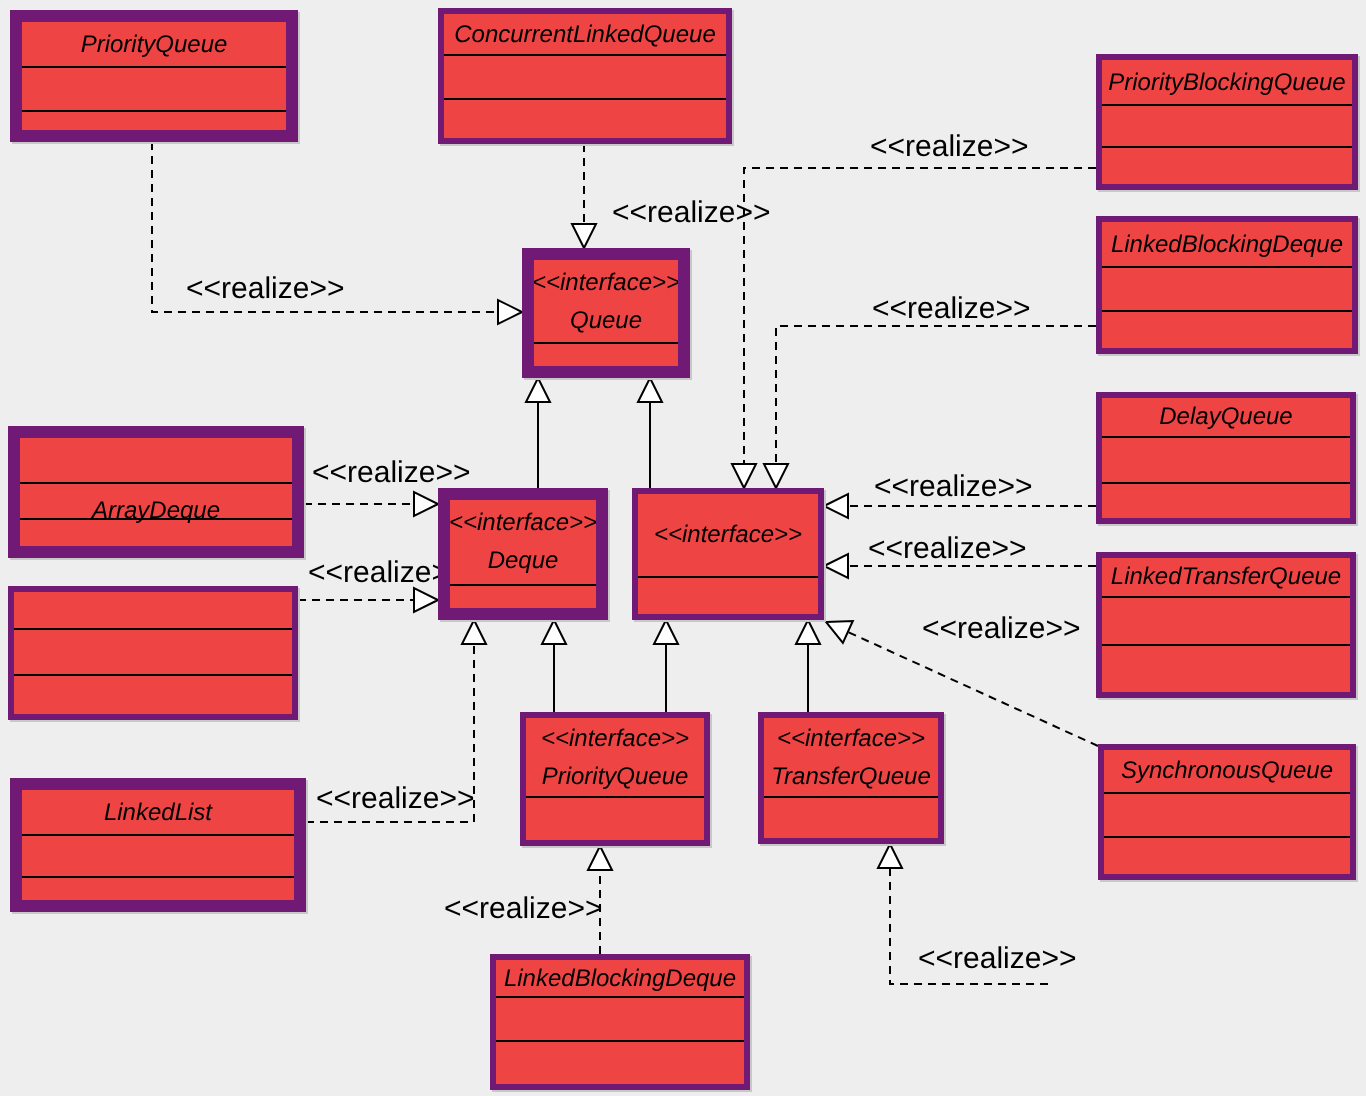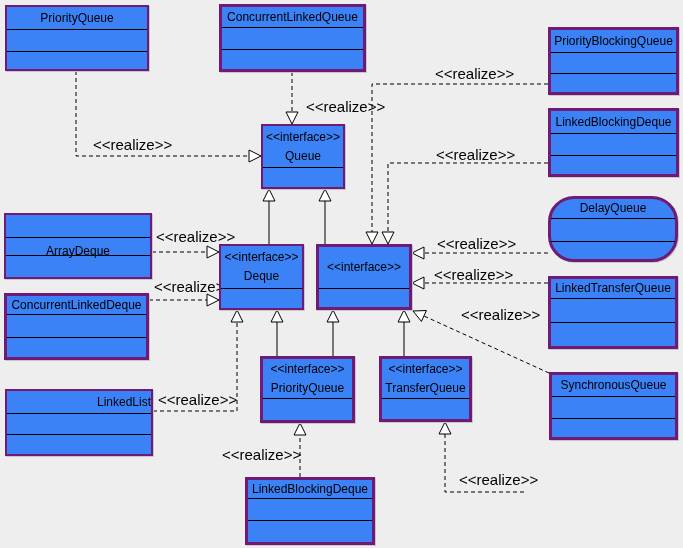--- a/index.html
+++ b/index.html
@@ -25,24 +25,25 @@
   .edge-line.dashed {
     stroke-dasharray: 4,3;
   }
   .edge-arrow {
     fill: #ffffff;
     stroke: #000000;
     stroke-width: 1;
   }
   .node {
     position: absolute;
-    background: #3b82f6;
-    border: 2px solid #701a75;
+    background: #ef4444;
+    border: 6px solid #701a75;
     box-sizing: border-box;
     box-shadow: 1px 1px 0 #c8c8c8;
+    font-style: italic;
   }
   .node.bold {
     border-width: 3px;
   }
   .node .title {
     position: absolute;
     left: 0;
     right: 0;
     top: 0;
     display: flex;
@@ -156,56 +157,53 @@
       </div>
       <div class="divider" style="top: 41px;"></div>
     </div>
     <div class="node" style="left: 4px; top: 213px; width: 148px; height: 66px;">
       <div class="title" style="height: 22px; margin-top: 25px;">
         <div>ArrayDeque</div>
       </div>
       <div class="divider" style="top: 22px;"></div>
       <div class="divider" style="top: 40px;"></div>
     </div>
-    <div class="node bold" style="left: 548px; top: 196px; width: 130px; height: 66px; border-radius: 26px;">
+    <div class="node bold" style="left: 548px; top: 196px; width: 130px; height: 66px;">
       <div class="title" style="height: 19px;">
         <div>DelayQueue</div>
       </div>
       <div class="divider" style="top: 19px;"></div>
       <div class="divider" style="top: 42px;"></div>
     </div>
     <div class="node" style="left: 219px; top: 244px; width: 85px; height: 66px;">
       <div class="title" style="height: 42px;">
         <div>&lt;&lt;interface&gt;&gt;</div>
         <div>Deque</div>
       </div>
       <div class="divider" style="top: 42px;"></div>
     </div>
     <div class="node bold" style="left: 316px; top: 244px; width: 96px; height: 66px;">
       <div class="title" style="height: 41px;">
         <div>&lt;&lt;interface&gt;&gt;</div>
       </div>
       <div class="divider" style="top: 41px;"></div>
     </div>
     <div class="node bold" style="left: 4px; top: 293px; width: 145px; height: 67px;">
-      <div class="title" style="height: 18px;">
-        <div>ConcurrentLinkedDeque</div>
-      </div>
       <div class="divider" style="top: 18px;"></div>
       <div class="divider" style="top: 41px;"></div>
     </div>
     <div class="node bold" style="left: 548px; top: 276px; width: 130px; height: 73px;">
       <div class="title" style="height: 19px;">
         <div>LinkedTransferQueue</div>
       </div>
       <div class="divider" style="top: 19px;"></div>
       <div class="divider" style="top: 43px;"></div>
     </div>
     <div class="node" style="left: 5px; top: 389px; width: 148px; height: 67px;">
-      <div class="title" style="height: 22px; align-items: flex-end;">
+      <div class="title" style="height: 22px;">
         <div>LinkedList</div>
       </div>
       <div class="divider" style="top: 22px;"></div>
       <div class="divider" style="top: 43px;"></div>
     </div>
     <div class="node bold" style="left: 260px; top: 356px; width: 95px; height: 67px;">
       <div class="title" style="height: 39px;">
         <div>&lt;&lt;interface&gt;&gt;</div>
         <div>PriorityQueue</div>
       </div>

